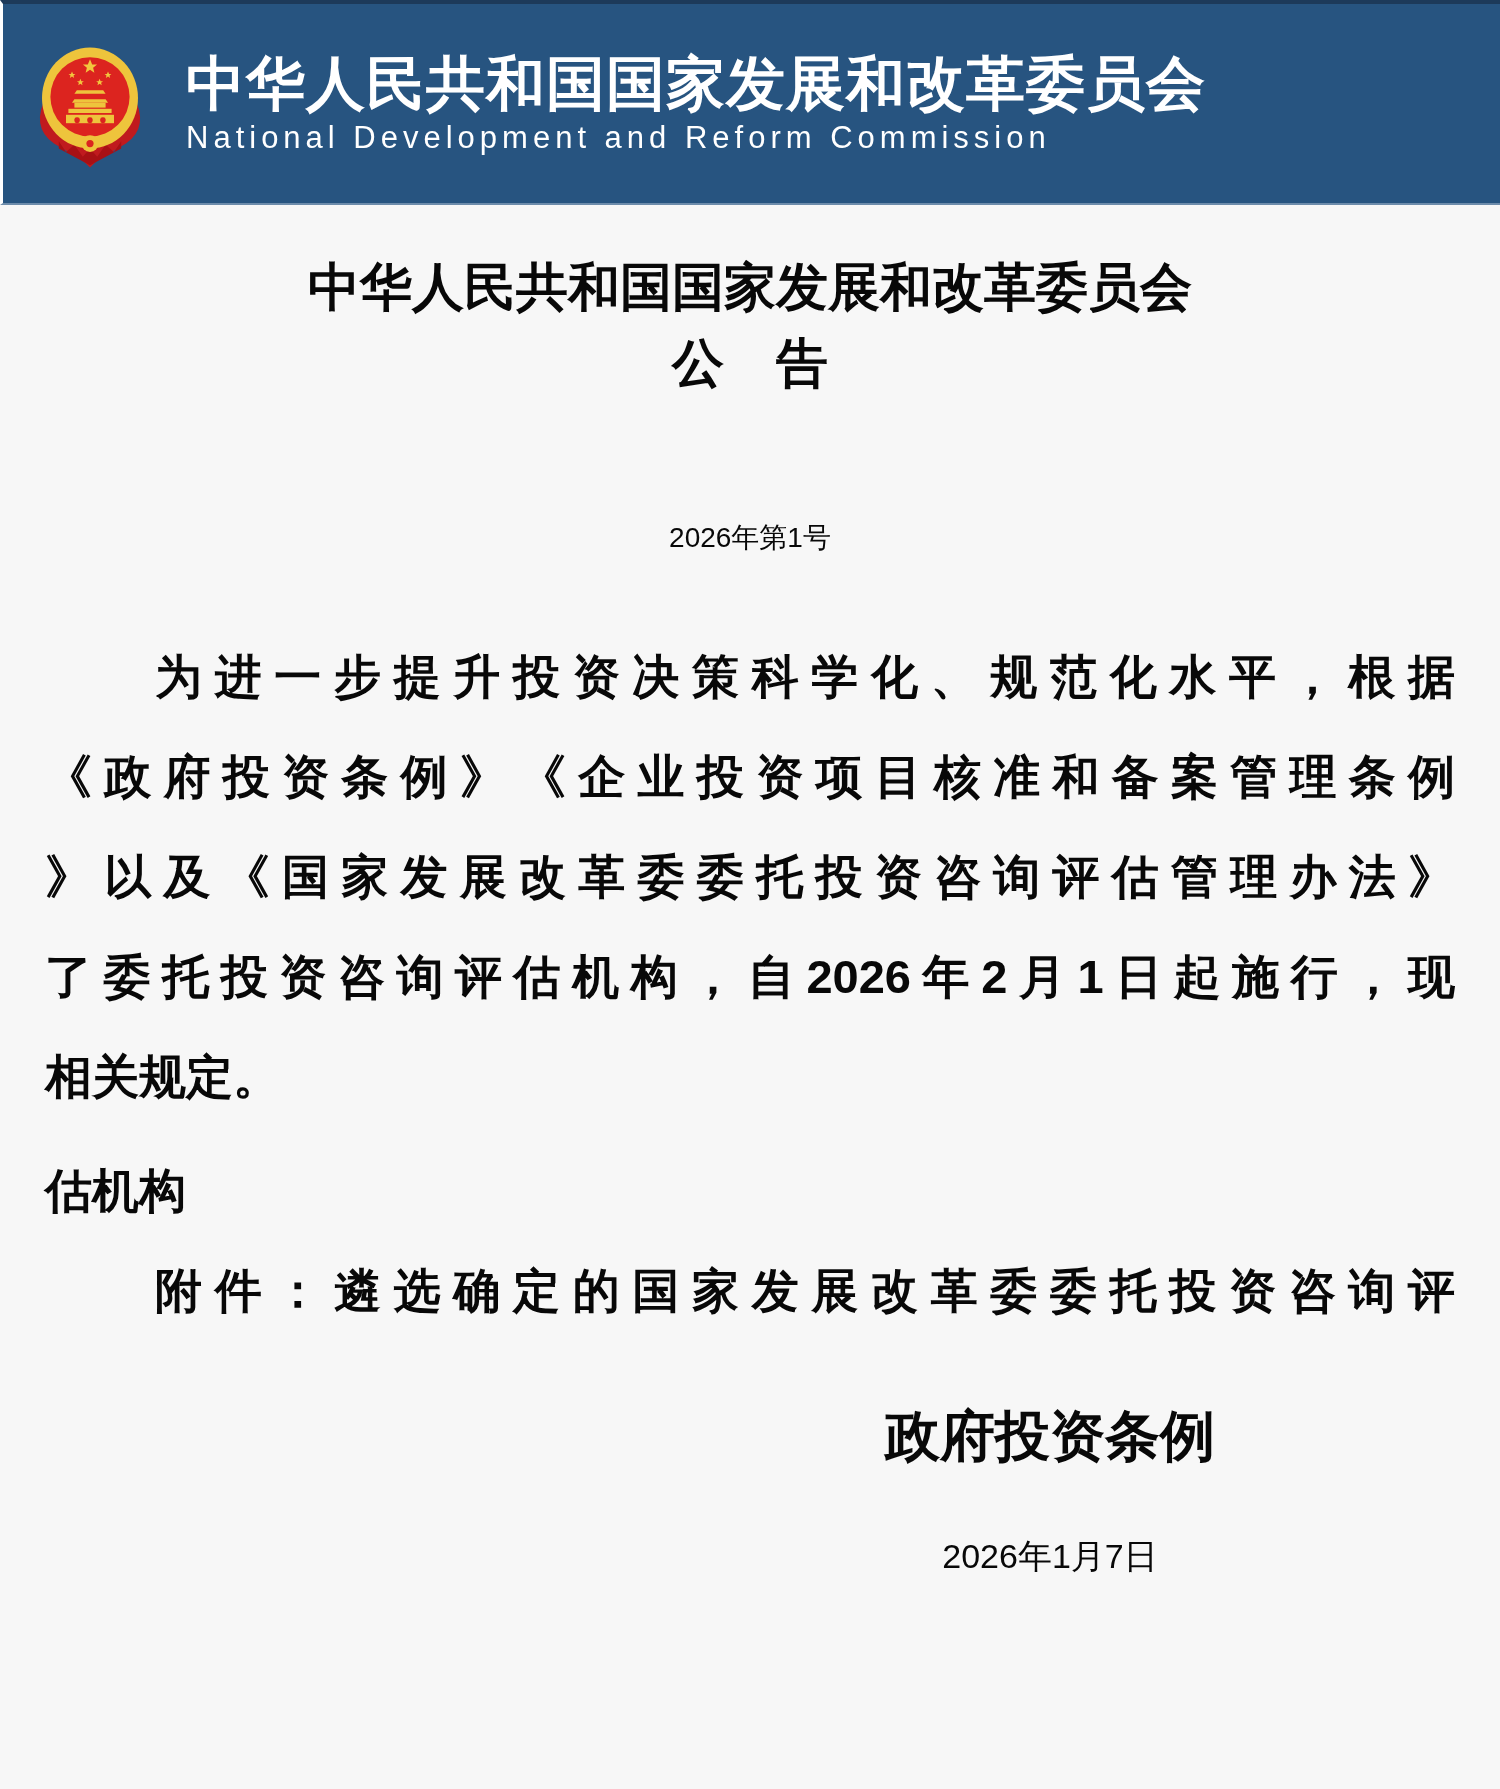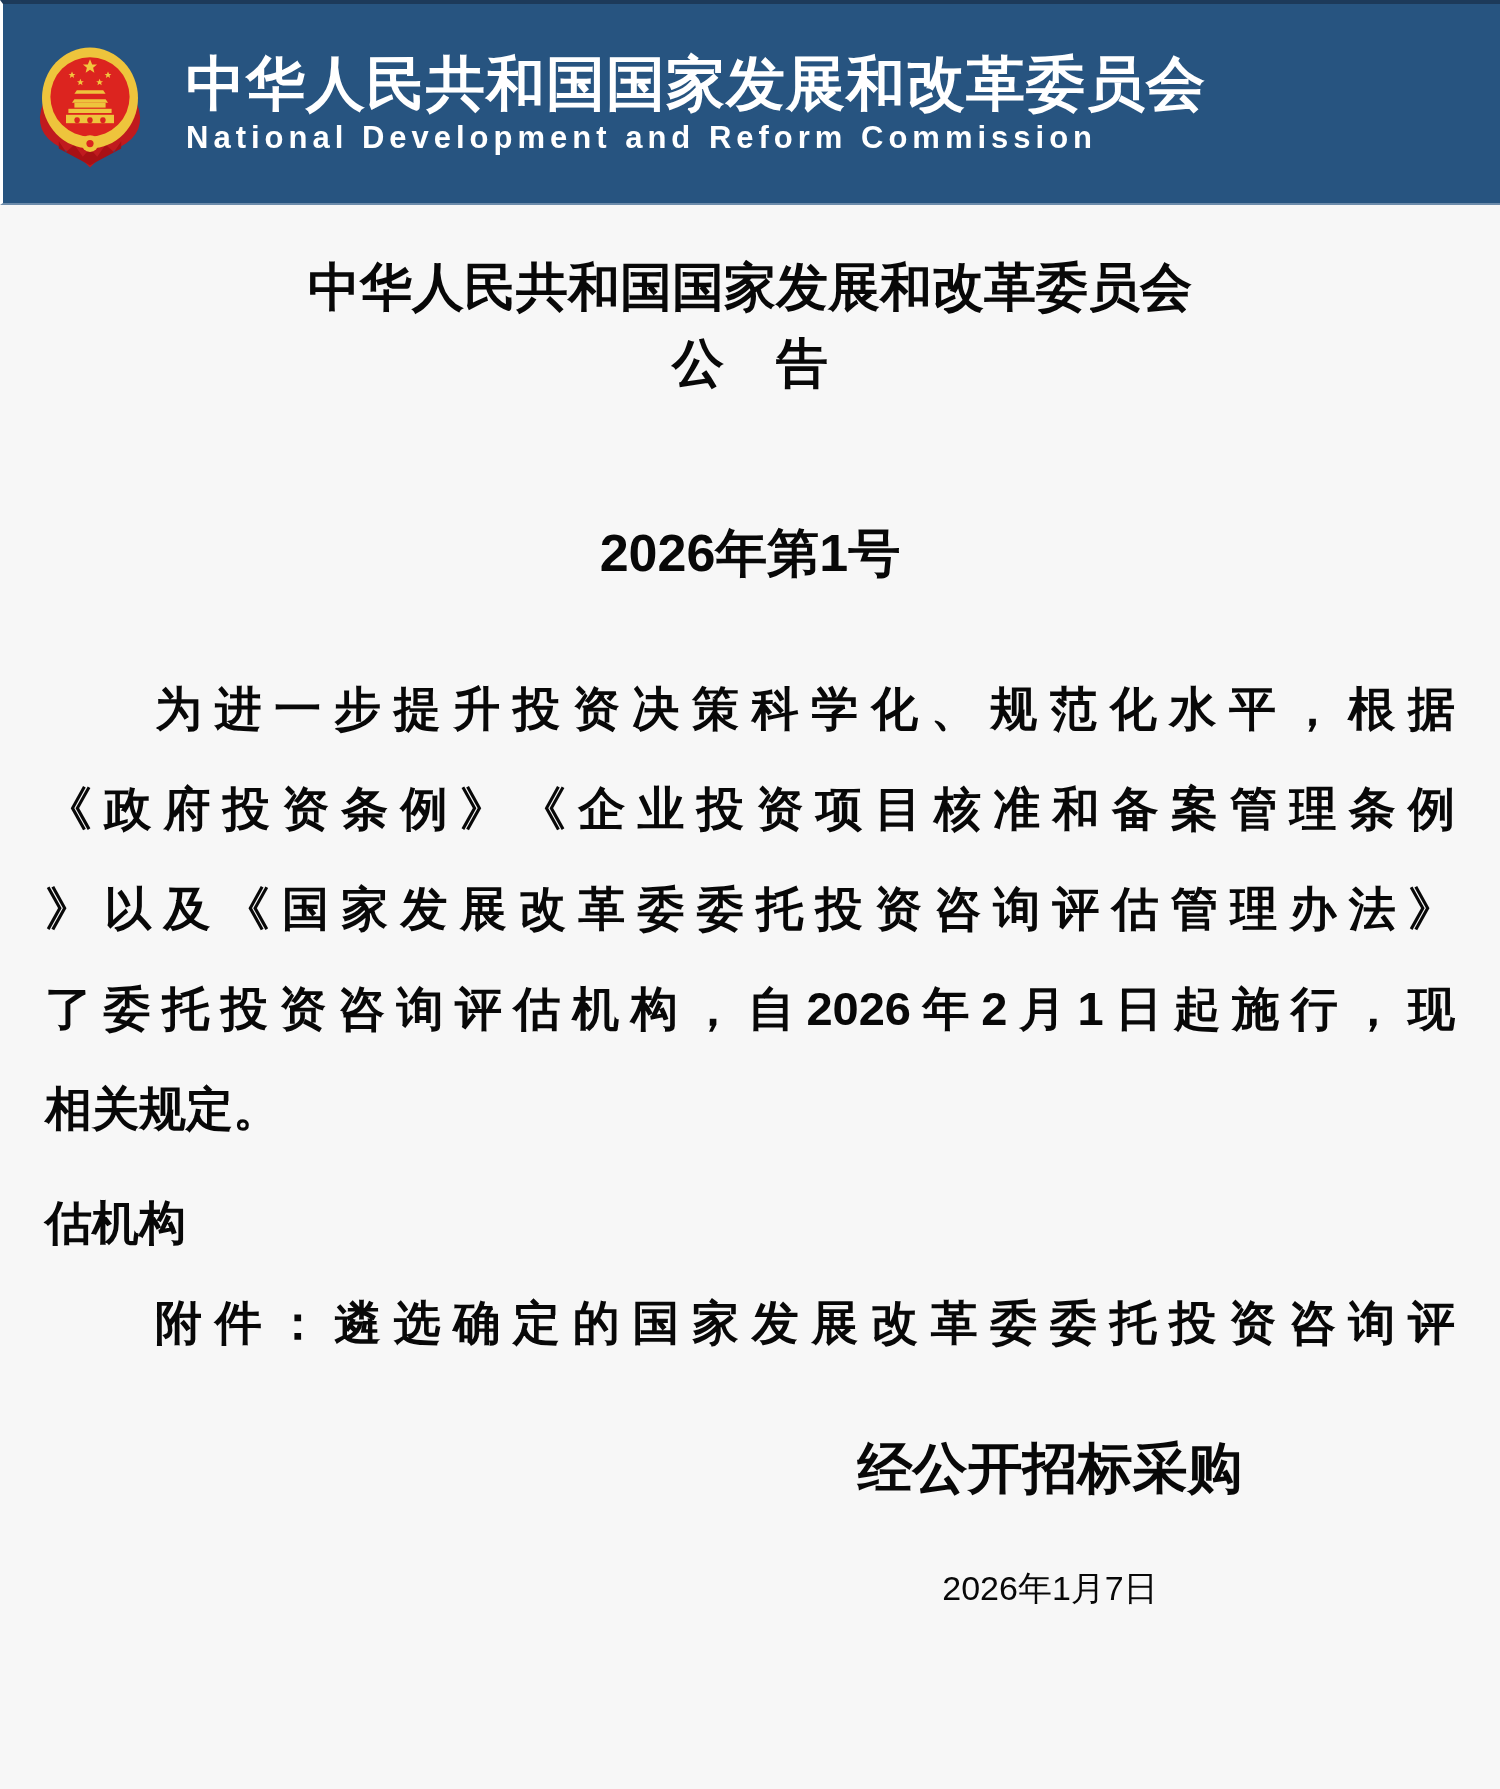--- a/index.html
+++ b/index.html
@@ -34,40 +34,40 @@
   }
   .banner-zh{
     font-size:59px;
     font-weight:700;
     letter-spacing:1px;
     line-height:1.12;
     white-space:nowrap;
   }
   .banner-en{
     font-size:31px;
-    font-weight:700;
+    font-weight:400;
     letter-spacing:5px;
     margin-top:2px;
     white-space:nowrap;
   }
   
   .doc{
     padding:0 45px;
   }
   .doc-title{
     text-align:center;
     font-size:52px;
     font-weight:700;
     line-height:76px;
     margin-top:44px;
   }
   .issue-number{
     text-align:center;
-    font-size:52px;
-    font-weight:700;
+    font-size:28px;
+    font-weight:400;
     margin-top:118px;
   }
   .para{ margin:0; }
   .para1{ margin-top:70px; }
   .para2{ margin-top:14px; }
   .line{
     font-size:47px;
     font-weight:600;
     line-height:100px;
     text-align:justify;
@@ -151,17 +151,17 @@
     <div class="line">了委托投资咨询评估机构，自2026年2月1日起施行，现</div>
     <div class="line last">相关规定。</div>
   </div>
 
   <div class="para para2">
     <div class="line last">估机构</div>
     <div class="line indent">附件：遴选确定的国家发展改革委委托投资咨询评</div>
   </div>
 
   <div class="sign-block">
-    <div class="signature">经公开招标采购</div>
+    <div class="signature">政府投资条例</div>
     <div class="doc-date">2026年1月7日</div>
   </div>
 
 </div>
 
 </body></html>

